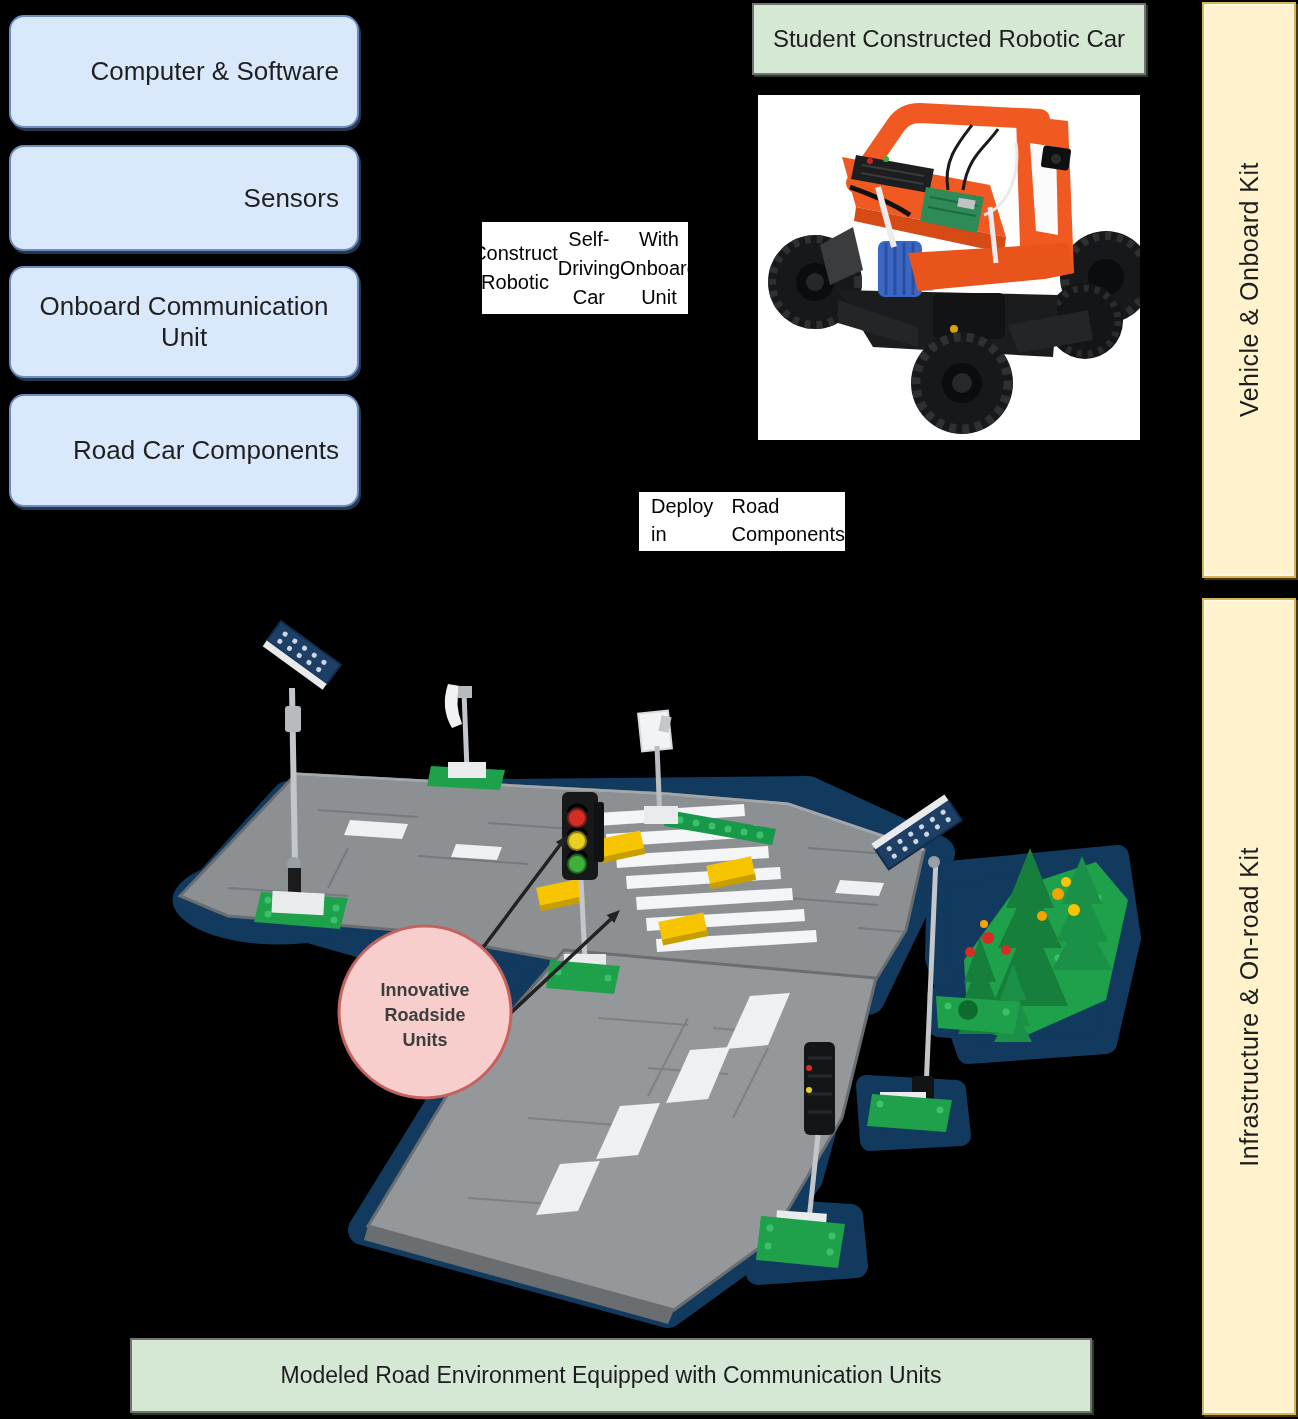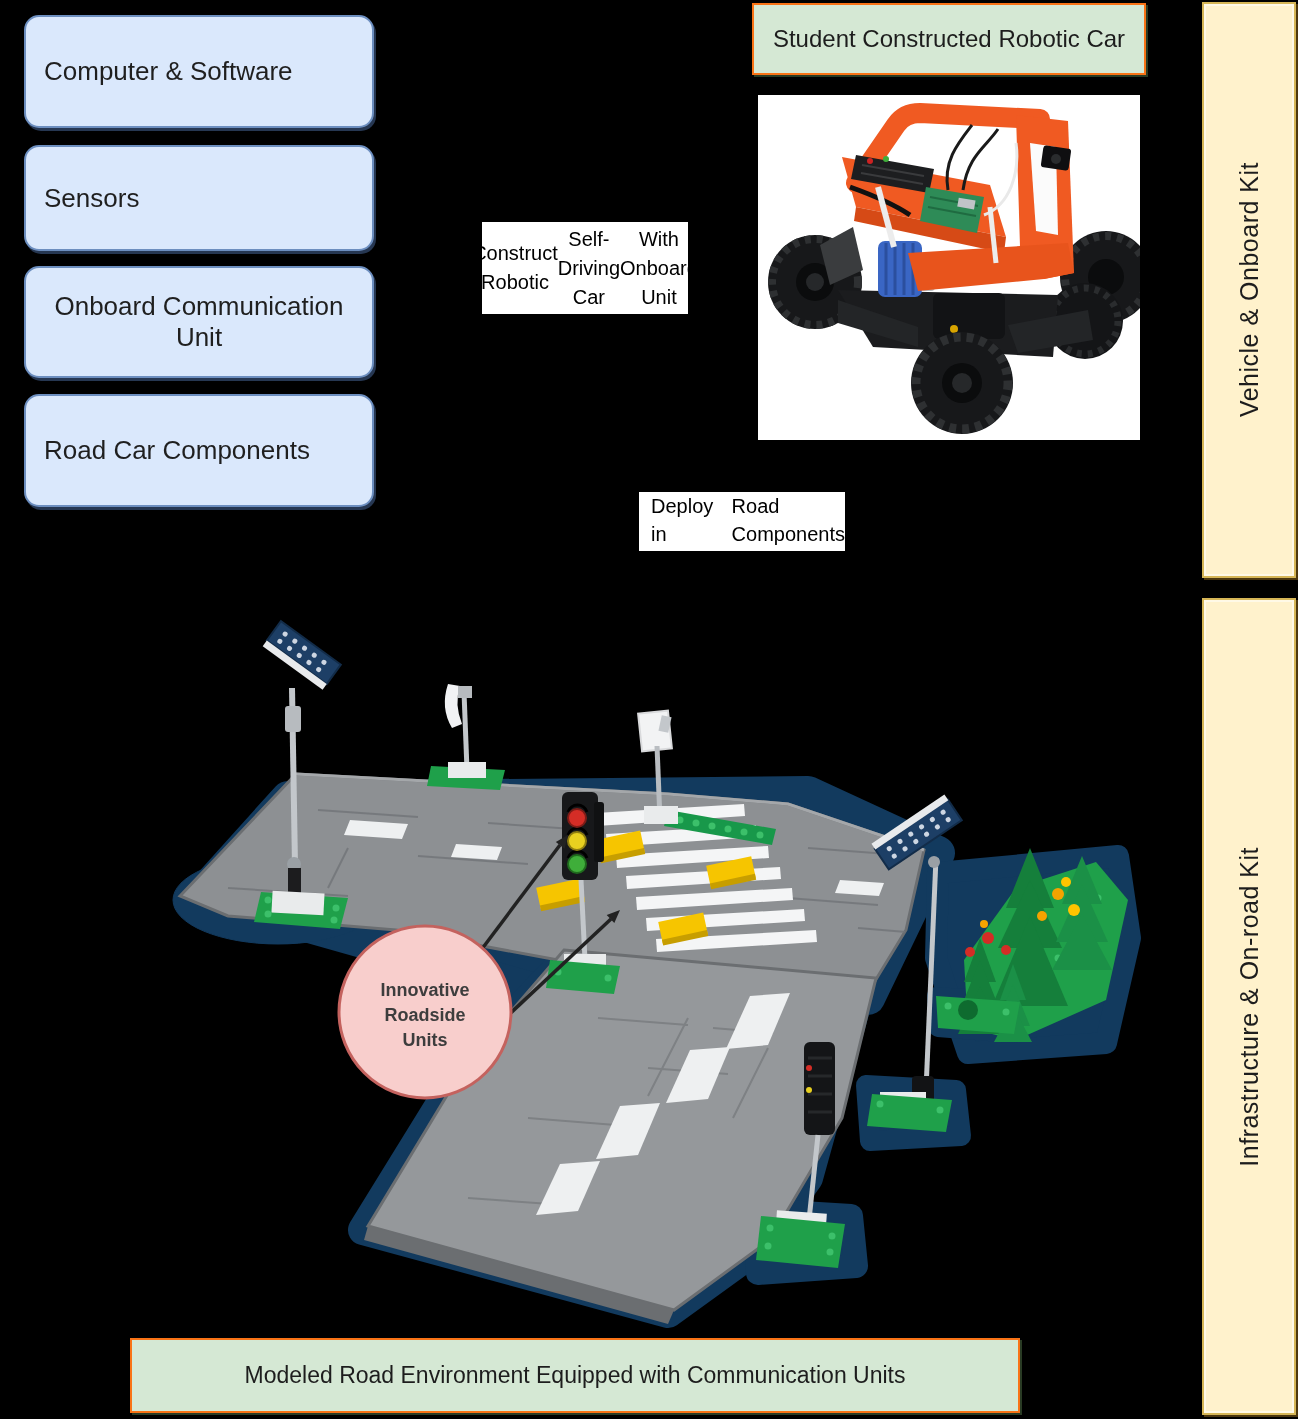--- a/index.html
+++ b/index.html
@@ -1,24 +1,24 @@
 <!DOCTYPE html>
 <html><head>
 <meta charset="utf-8">
 <style>
   html,body{margin:0;padding:0;background:#000;}
   body{width:1298px;height:1419px;position:relative;overflow:hidden;
        font-family:"Liberation Sans", sans-serif;color:#1a1a1a;}
   .abs{position:absolute;box-sizing:border-box;}
 
-  .comp-box{left:24px;width:350px;background:#dae8fc;border:2px solid #6c8ebf;
-    border-radius:15px;display:flex;align-items:center;justify-content:flex-start;
+  .comp-box{left:9px;width:350px;background:#dae8fc;border:2px solid #6c8ebf;
+    border-radius:15px;display:flex;align-items:center;justify-content:flex-end;
     text-align:center;font-size:26px;color:#1f1f1f;padding:4px 18px;
     box-shadow:2px 3px 0 rgba(70,100,150,.55);}
-  .green-box{background:#d5e8d4;border:2px solid #f97316;display:flex;
+  .green-box{background:#d5e8d4;border:2px solid #737373;display:flex;
     align-items:center;justify-content:center;text-align:center;color:#1d1d1d;
     box-shadow:2px 2px 0 rgba(90,130,80,.45);}
   .white-label{background:#ffffff;color:#000;display:flex;
     justify-content:center;font-size:20px;line-height:29px;}
   .white-label.center{align-items:center;text-align:center;}
   .white-label.leftal{align-items:flex-start;text-align:left;padding-left:12px;}
   .kit-bar{left:1202px;width:94px;background:#fff2cc;border:2px solid #d6b656;
     display:flex;align-items:center;justify-content:center;
     box-shadow:inset 0 0 0 2px rgba(255,255,255,.5), 2px 2px 0 rgba(150,110,30,.5);}
   .kit-bar span{writing-mode:vertical-rl;transform:rotate(180deg);
@@ -381,15 +381,15 @@
 
   <g>
     <circle cx="257" cy="414" r="86" fill="#f8cecc" stroke="#c4625e" stroke-width="3"></circle>
     <text x="257" y="398" text-anchor="middle" font-size="18" font-weight="bold" fill="#3d3d3d">Innovative</text>
     <text x="257" y="423" text-anchor="middle" font-size="18" font-weight="bold" fill="#3d3d3d">Roadside</text>
     <text x="257" y="448" text-anchor="middle" font-size="18" font-weight="bold" fill="#3d3d3d">Units</text>
   </g>
 </svg>
 </div>
 
-<div class="abs green-box" style="left:130px;top:1338px;width:890px;height:75px;font-size:23px;">
+<div class="abs green-box" style="left:130px;top:1338px;width:962px;height:75px;font-size:23px;">
   <span>Modeled Road Environment Equipped with Communication Units</span>
 </div>
 
 </body></html>

